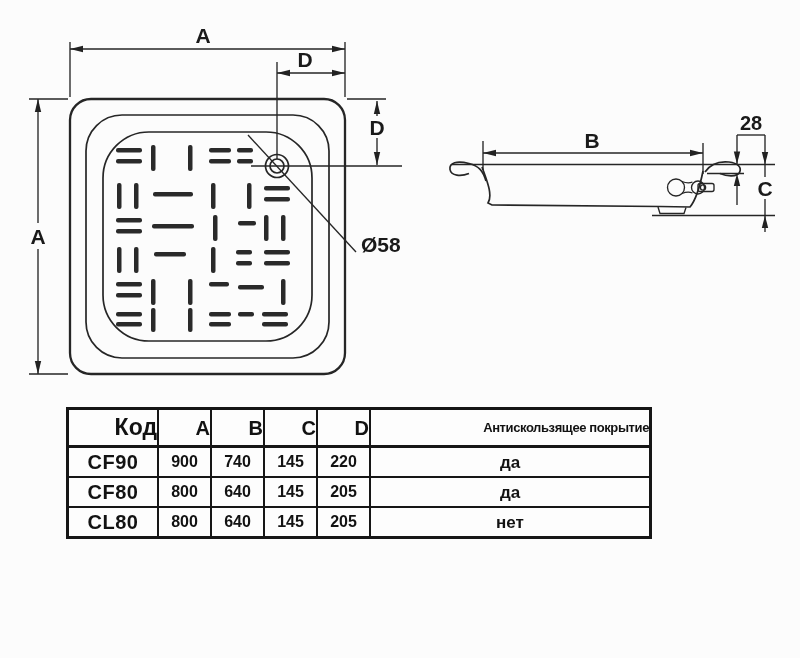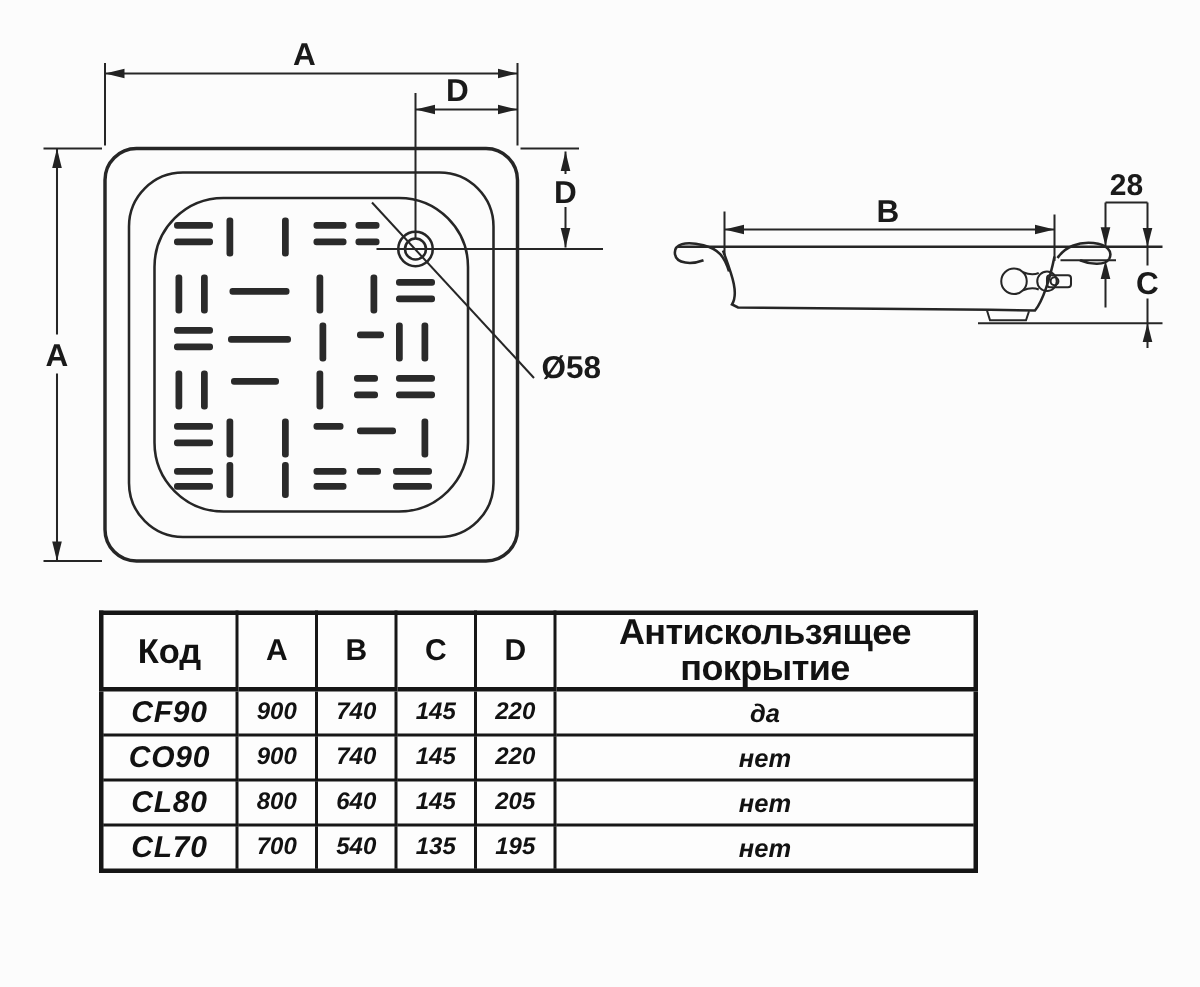--- a/index.html
+++ b/index.html
@@ -14,25 +14,25 @@
   .arr{fill:#222;stroke:none;}
   .mask{fill:#fcfcfc;stroke:none;}
   .dimtxt{font-family:"Liberation Sans",sans-serif;font-size:21px;font-weight:600;fill:#1a1a1a;}
   .dimtxt.small{font-size:20px;}
   
   #spec-table{position:absolute;left:66px;top:407px;border-collapse:collapse;table-layout:fixed;
               background:#fdfdfd;color:#121212;}
   #spec-table th,#spec-table td{border:2px solid #161616;text-align:center;vertical-align:middle;
               padding:0;line-height:1;}
   #spec-table{border:3px solid #161616;}
-  #spec-table thead th{height:35px;border-bottom:3px solid #161616;}
-  #spec-table td{height:28px;border-top:2.5px solid #161616;font-style:italic;}
+  #spec-table thead th{height:35px;border-bottom:3px solid #161616;text-align:right;}
+  #spec-table td{height:28px;border-top:2.5px solid #161616;}
   .th-code{width:88px;font-size:23px;font-weight:700;}
   .th-dim{width:51px;font-size:20px;font-weight:600;}
-  .th-coating{width:278px;font-size:24px;font-weight:700;letter-spacing:-0.4px;}
+  .th-coating{width:278px;font-size:13px;font-weight:700;letter-spacing:-0.4px;}
   .td-code{font-size:20px;font-weight:600;letter-spacing:0.5px;}
   .td-num{font-size:16px;font-weight:600;}
   .td-coating{font-size:17px;font-weight:700;}
 </style>
 </head>
 <body>
 
 <div id="stage">
 
   <svg id="drawing" width="800" height="658" viewBox="0 0 800 658">
@@ -211,38 +211,30 @@
     <tbody>
       <tr>
         <td class="td-code">CF90</td>
         <td class="td-num">900</td>
         <td class="td-num">740</td>
         <td class="td-num">145</td>
         <td class="td-num">220</td>
         <td class="td-coating">да</td>
       </tr>
       <tr>
-        <td class="td-code">CO90</td>
-        <td class="td-num">900</td>
-        <td class="td-num">740</td>
+        <td class="td-code">CF80</td>
+        <td class="td-num">800</td>
+        <td class="td-num">640</td>
         <td class="td-num">145</td>
-        <td class="td-num">220</td>
-        <td class="td-coating">нет</td>
+        <td class="td-num">205</td>
+        <td class="td-coating">да</td>
       </tr>
       <tr>
         <td class="td-code">CL80</td>
         <td class="td-num">800</td>
         <td class="td-num">640</td>
         <td class="td-num">145</td>
         <td class="td-num">205</td>
         <td class="td-coating">нет</td>
       </tr>
-      <tr>
-        <td class="td-code">CL70</td>
-        <td class="td-num">700</td>
-        <td class="td-num">540</td>
-        <td class="td-num">135</td>
-        <td class="td-num">195</td>
-        <td class="td-coating">нет</td>
-      </tr>
     </tbody>
   </table>
 </div>
 
 </body></html>

